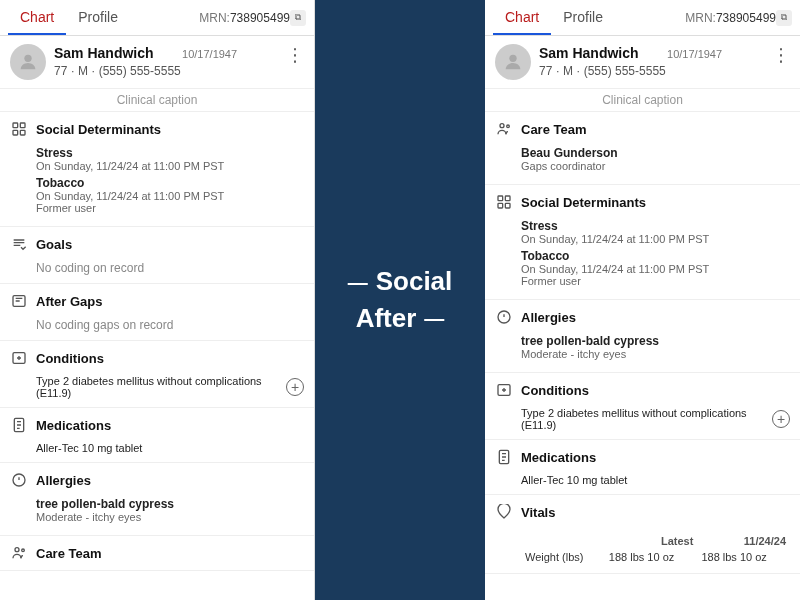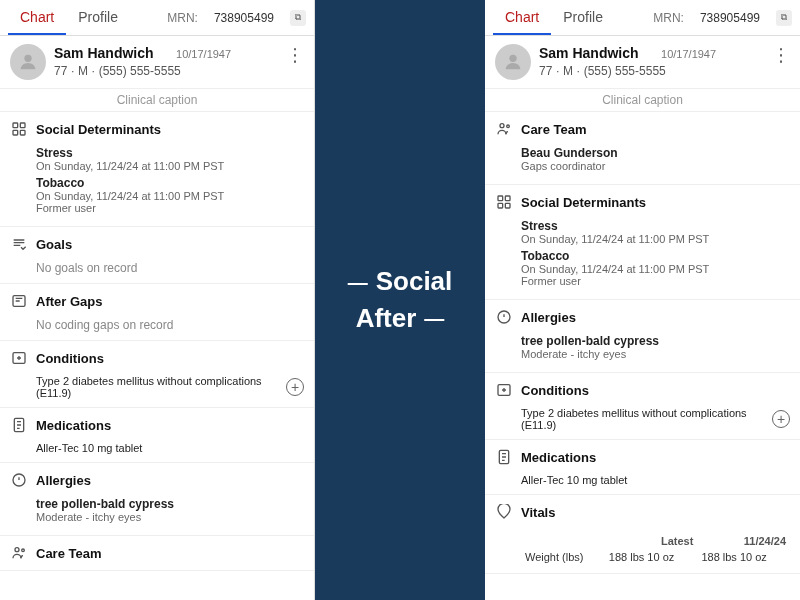--- a/index.html
+++ b/index.html
@@ -81,21 +81,21 @@
 
     .tab.active {
       color: #b91c1c;
       border-bottom: 2px solid #1a56db;
     }
 
     .mrn-section {
       margin-left: auto;
       display: flex;
       align-items: center;
-      gap: 16px;
+      gap: 0;
       font-size: 12px;
       color: #555;
     }
 
     .mrn-label { font-size: 12px; color: #777; }
     .mrn-value { font-size: 12px; color: #333; font-weight: 500; }
 
     .copy-icon {
       width: 16px;
       height: 16px;
@@ -135,21 +135,21 @@
 
     .patient-name {
       font-size: 14px;
       font-weight: 600;
       color: #111;
     }
 
     .patient-dob {
       font-size: 11px;
       color: #777;
-      margin-left: 18px;
+      margin-left: 24px;
     }
 
     .patient-details {
       font-size: 12px;
       color: #555;
       margin-top: 2px;
     }
 
     .more-icon {
       font-size: 18px;
@@ -339,21 +339,21 @@
       <div class="section-header">
         <div class="section-icon">
           <svg class="icon-svg" viewBox="0 0 24 24" fill="none" stroke="#555" stroke-width="2">
               <path d="M4 6h16M4 10h16M4 14h10"></path>
               <path d="M15 17l3 3 4-4"></path>
             </svg>
         </div>
         <span class="section-title">Goals</span>
       </div>
       <div class="section-body">
-        <div class="no-record">No goals on record</div>
+        <div class="no-record">No coding on record</div>
       </div>
     </div>
 
     <div class="section">
       <div class="section-header">
         <div class="section-icon">
           <svg class="icon-svg" viewBox="0 0 24 24" fill="none" stroke="#555" stroke-width="2">
               <rect x="3" y="4" width="18" height="16" rx="2"></rect>
               <path d="M7 8h10M7 12h6"></path>
             </svg>

